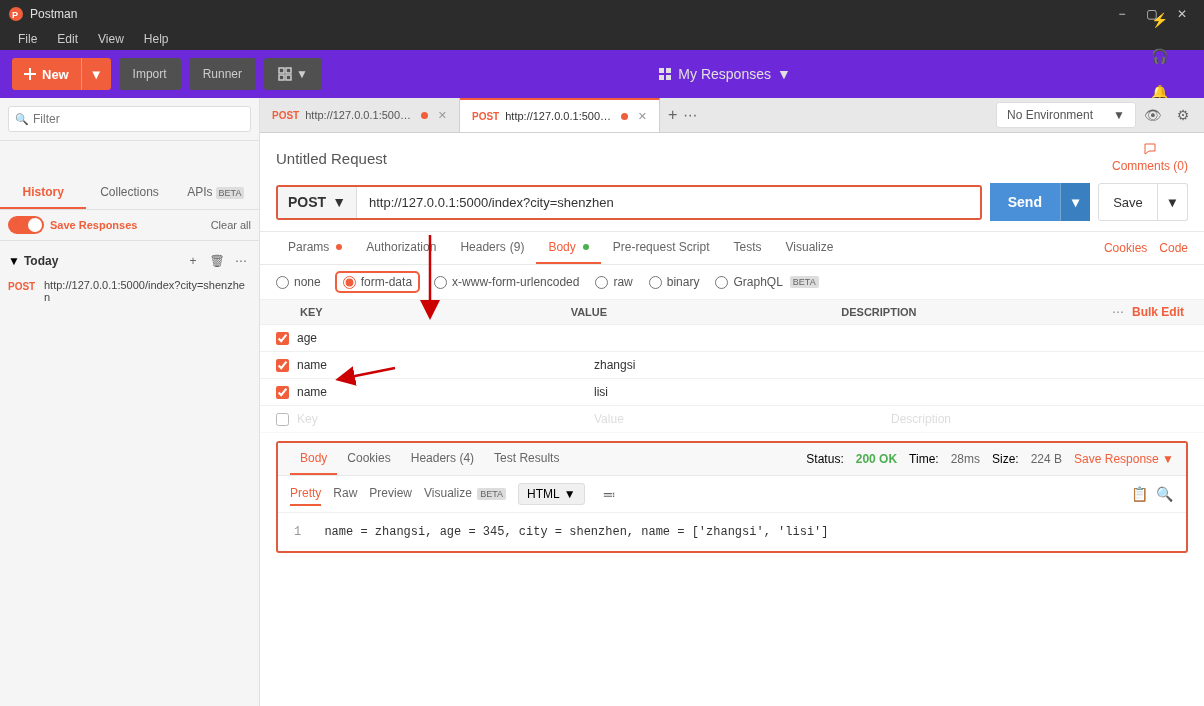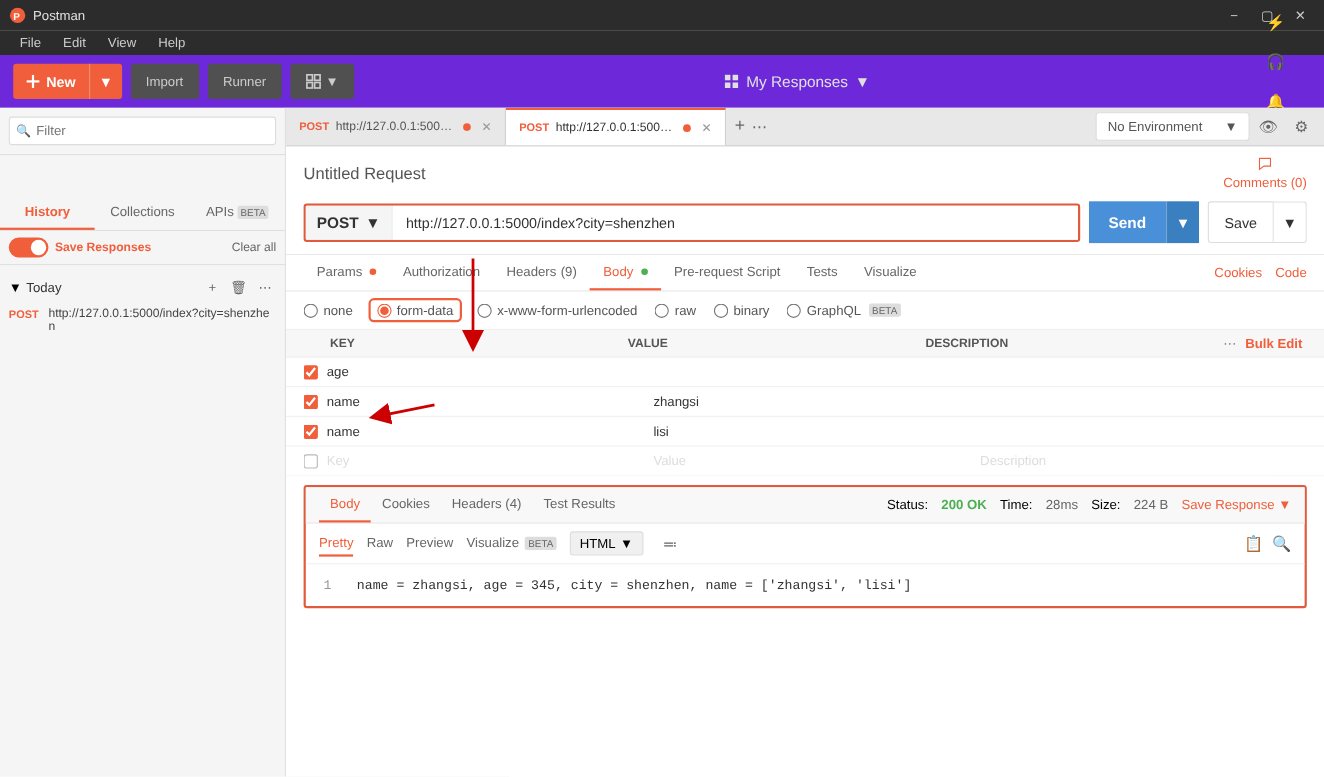--- a/index.html
+++ b/index.html
@@ -41,21 +41,21 @@
     .sidebar-tab.active { color: #f05e3b; border-bottom: 2px solid #f05e3b; font-weight: 600; }
     .sidebar-tab .beta { font-size: 9px; background: #ddd; color: #666; border-radius: 2px; padding: 1px 3px; margin-left: 3px; }
     .sidebar-toolbar { display: flex; align-items: center; padding: 6px 8px; border-bottom: 1px solid #e0e0e0; }
     .toggle-btn { width: 36px; height: 18px; background: #f05e3b; border-radius: 9px; position: relative; cursor: pointer; margin-right: 6px; }
     .toggle-knob { width: 14px; height: 14px; background: #fff; border-radius: 50%; position: absolute; top: 2px; left: 20px; }
     .save-responses-label { font-size: 11px; font-weight: 600; color: #f05e3b; }
     .clear-all-btn { margin-left: auto; font-size: 11px; color: #666; cursor: pointer; background: none; border: none; }
     .sidebar-history { padding: 6px 8px; }
     .history-section { margin-bottom: 6px; }
     .history-header { display: flex; align-items: center; gap: 4px; padding: 4px 0; cursor: pointer; }
-    .history-header-label { font-size: 12px; font-weight: 400; color: #333; }
+    .history-header-label { font-size: 12px; font-weight: 700; color: #333; }
     .history-actions { display: flex; gap: 4px; margin-left: auto; }
     .history-action-btn { background: none; border: none; cursor: pointer; color: #666; font-size: 12px; width: 20px; height: 20px; display: flex; align-items: center; justify-content: center; }
     .history-item { display: flex; align-items: flex-start; gap: 6px; padding: 4px 0; cursor: pointer; }
     .history-method { font-size: 10px; color: #f05e3b; font-weight: 700; width: 30px; flex-shrink: 0; padding-top: 2px; }
     .history-url { font-size: 11px; color: #444; word-break: break-all; }
 
     
     .content { flex: 1; display: flex; flex-direction: column; background: #fff; overflow: hidden; }
     .request-tab { display: flex; align-items: center; padding: 0 12px; height: 34px; font-size: 12px; cursor: pointer; border-right: 1px solid #d0d0d0; background: #e8e8e8; color: #555; gap: 6px; max-width: 200px; }
     .request-tab.active { background: #fff; color: #333; border-top: 2px solid #f05e3b; }

